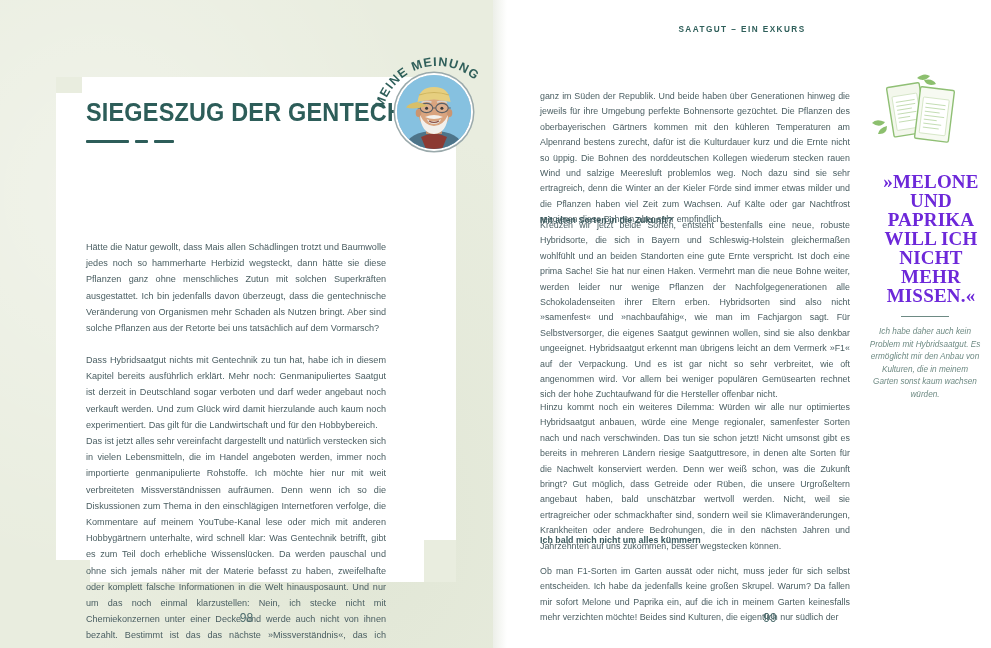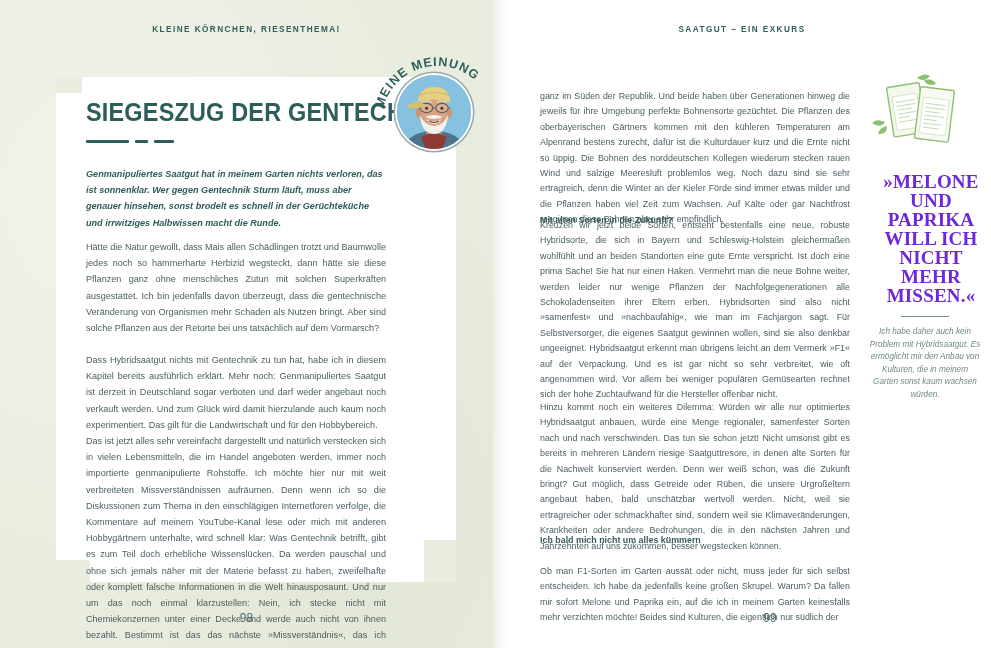--- a/index.html
+++ b/index.html
@@ -220,37 +220,35 @@
   .folio-left  { left: 0;    width: 493px; top: 611px; text-align: center; }
   .folio-right { left: 493px; width: 554px; top: 611px; text-align: center; }
 </style>
 </head>
 <body>
 
 <div class="spread">
 
   <div class="page-left"></div>
 
-  <div class="running-head rh-left">KLEINE KÖRNCHEN, RIESENTHEMA!</div>
 
   <div class="article-card"></div>
   <div class="card-nick-tl"></div>
   <div class="card-nick-bl"></div>
   <div class="card-nick-br"></div>
   <div class="card-nick-tr"></div>
 
   <div class="headline">SIEGESZUG DER GENTECHNIK?</div>
 
   <div class="rule-dash">
     <i class="d1"></i>
       <i class="d2"></i>
       <i class="d3"></i>
   </div>
 
-  <div class="lead">Genmanipuliertes Saatgut hat in meinem Garten nichts verloren, das ist sonnenklar. Wer gegen Gentechnik Sturm läuft, muss aber genauer hinsehen, sonst brodelt es schnell in der Gerüchteküche und irrwitziges Halbwissen macht die Runde.</div>
 
   <div class="body-left p1">Hätte die Natur gewollt, dass Mais allen Schädlingen trotzt und Baumwolle jedes noch so hammerharte Herbizid wegsteckt, dann hätte sie diese Pflanzen ganz ohne menschliches Zutun mit solchen Superkräften ausgestattet. Ich bin jedenfalls davon überzeugt, dass die gentechnische Veränderung von Organismen mehr Schaden als Nutzen bringt. Aber sind solche Pflanzen aus der Retorte bei uns tatsächlich auf dem Vormarsch?</div>
   <div class="body-left p2">Dass Hybridsaatgut nichts mit Gentechnik zu tun hat, habe ich in diesem Kapitel bereits ausführlich erklärt. Mehr noch: Genmanipuliertes Saatgut ist derzeit in Deutschland sogar verboten und darf weder angebaut noch verkauft werden. Und zum Glück wird damit hierzulande auch kaum noch experimentiert. Das gilt für die Landwirtschaft und für den Hobbybereich.</div>
   <div class="body-left p3">Das ist jetzt alles sehr vereinfacht dargestellt und natürlich verstecken sich in vielen Lebensmitteln, die im Handel angeboten werden, immer noch importierte genmanipulierte Rohstoffe. Ich möchte hier nur mit weit verbreiteten Missverständnissen aufräumen. Denn wenn ich so die Diskussionen zum Thema in den einschlägigen Internetforen verfolge, die Kommentare auf meinem YouTube-Kanal lese oder mich mit anderen Hobbygärtnern unterhalte, wird schnell klar: Was Gentechnik betrifft, gibt es zum Teil doch erhebliche Wissenslücken. Da werden pauschal und ohne sich jemals näher mit der Materie befasst zu haben, zweifelhafte oder komplett falsche Informationen in die Welt hinausposaunt. Und nur um das noch einmal klarzustellen: Nein, ich stecke nicht mit Chemiekonzernen unter einer Decke und werde auch nicht von ihnen bezahlt. Bestimmt ist das das nächste »Missverständnis«, das ich irgendwo zu lesen bekomme.</div>
 
   <div class="badge">
     <svg width="128" height="128" viewBox="0 0 128 128">
       <defs>
         <path id="arcPath" d="M 12,70 A 56,56 0 0 1 112,44" fill="none"></path>
       </defs>

